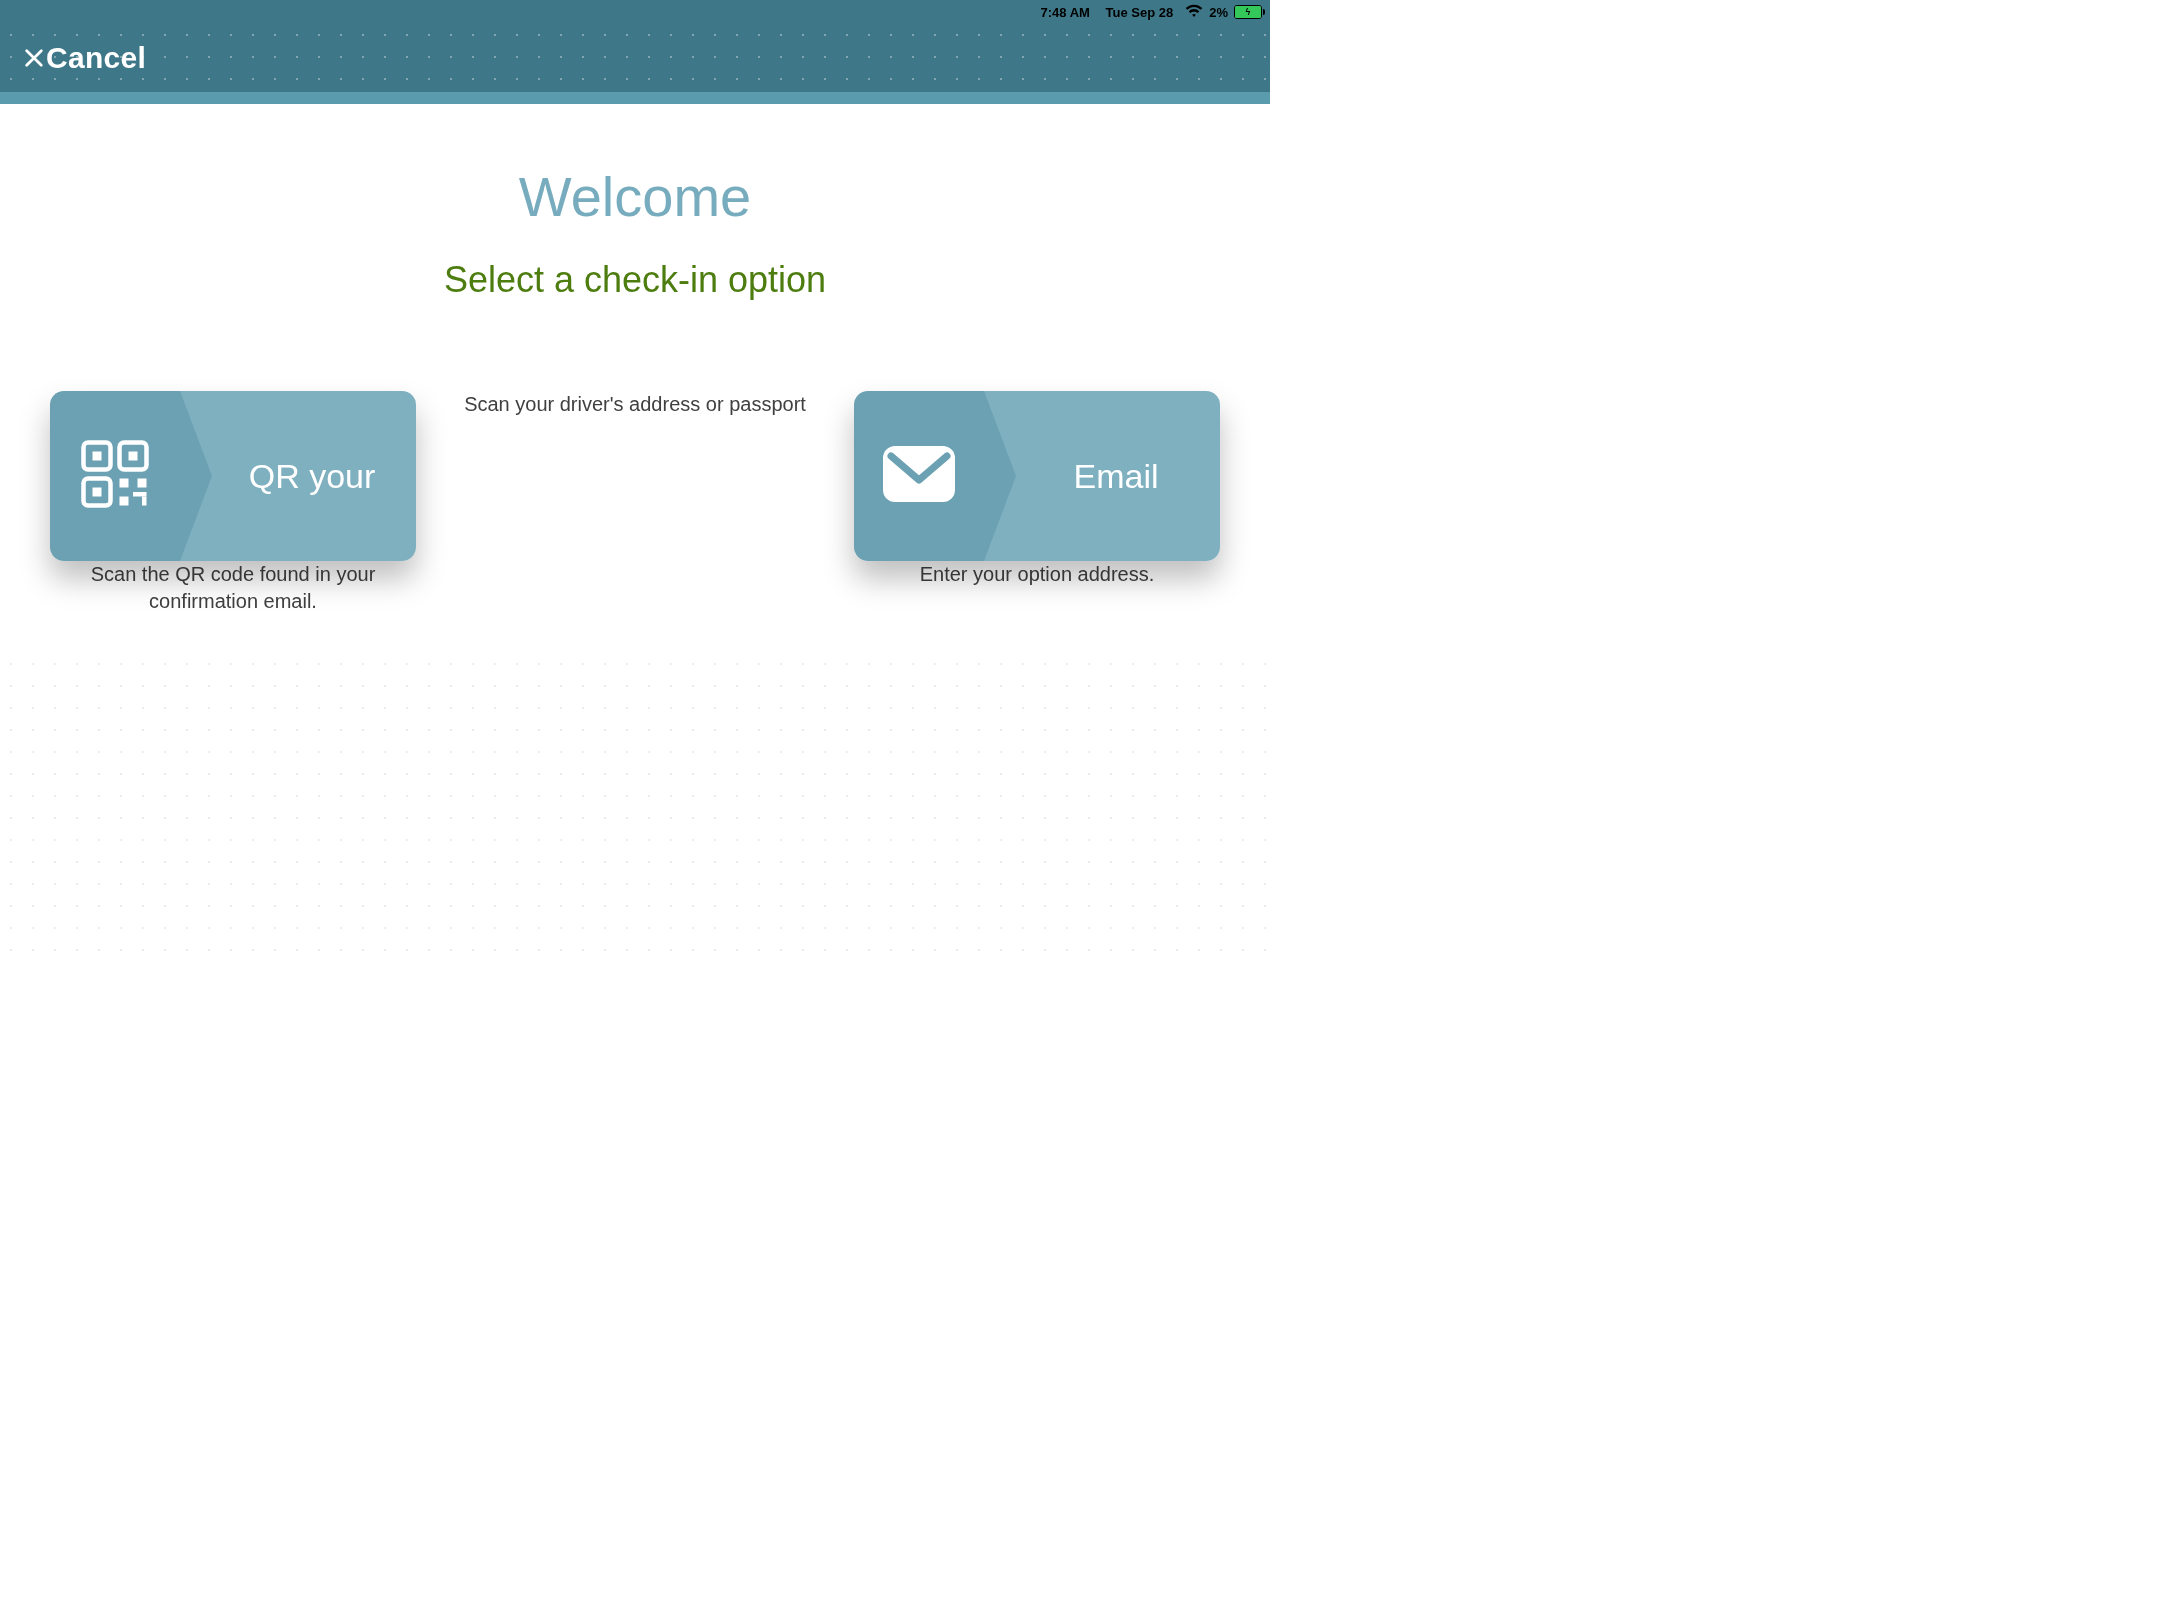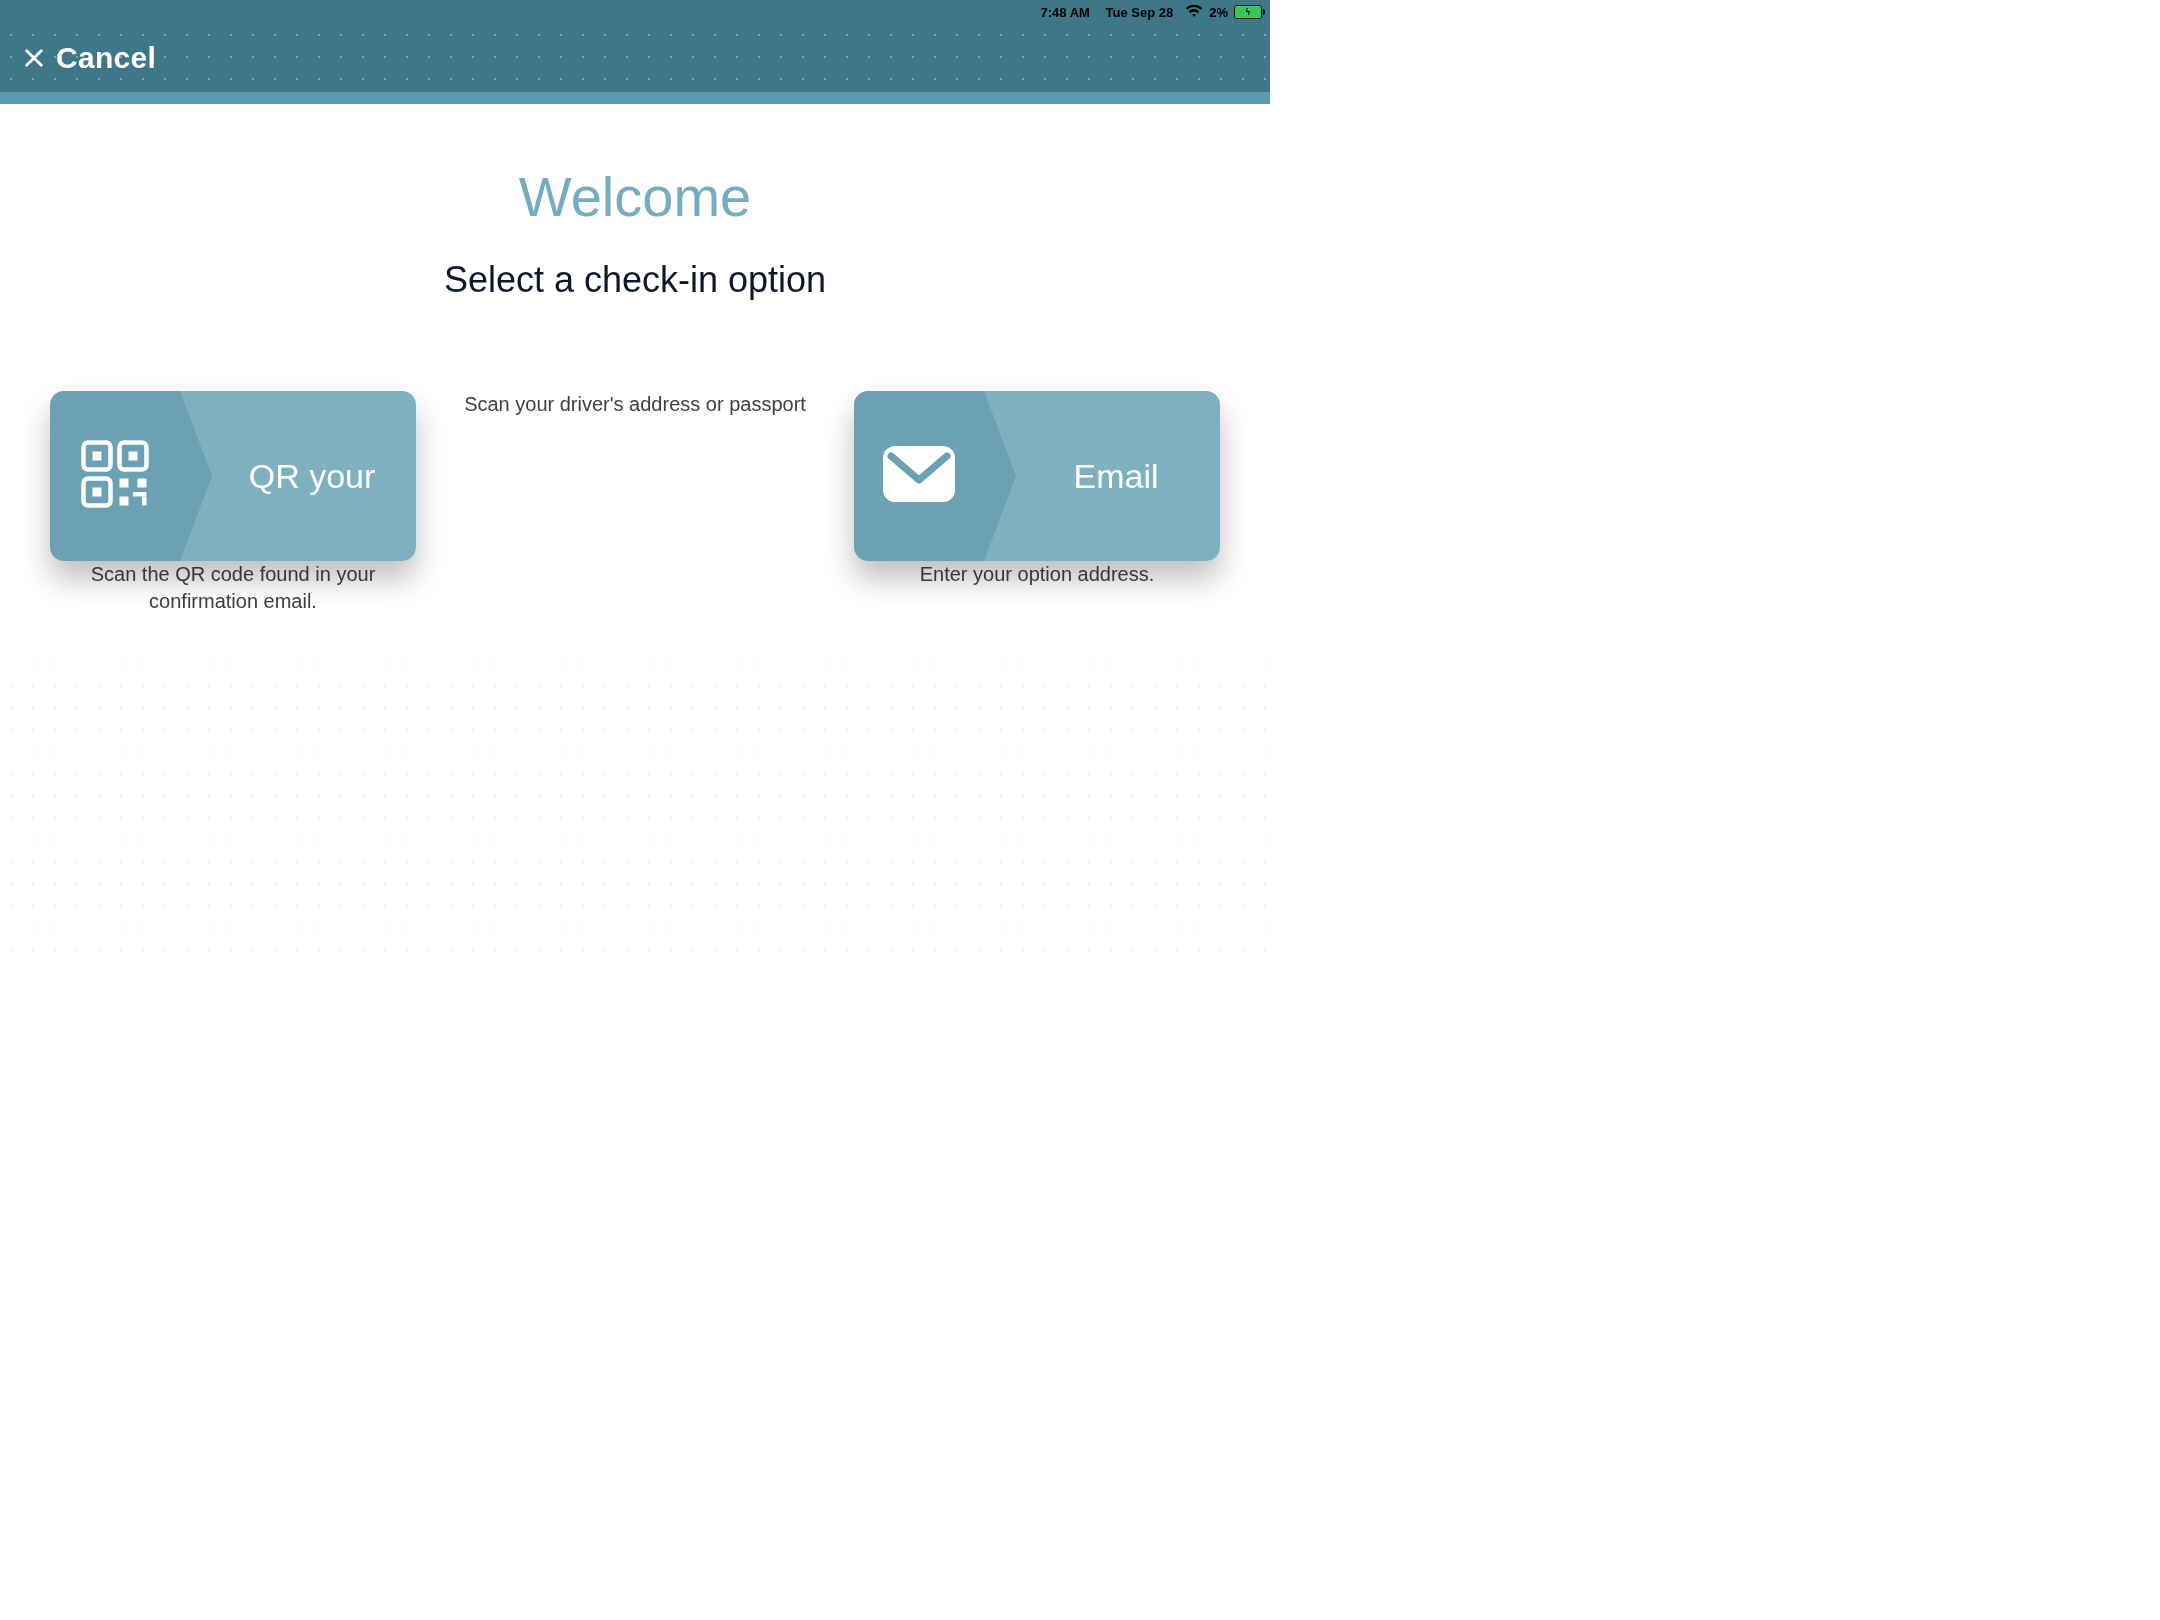--- a/index.html
+++ b/index.html
@@ -35,39 +35,39 @@
     
     .header {
       height: 68px;
       background: #3e7788;
       background-image: radial-gradient(rgba(255,255,255,0.35) 1.2px, transparent 1.2px);
       background-size: 22px 22px;
       display: flex; align-items: center;
       padding: 0 22px;
     }
     .cancel-btn {
-      display: inline-flex; align-items: center; gap: 10px;
+      display: inline-flex; align-items: center; 
       color: #fff; font-size: 30px; font-weight: 700; letter-spacing: .3px;
       user-select: none; cursor: pointer;
     }
     .cancel-x {
       width: 24px; height: 24px; display: inline-flex; align-items: center; justify-content: center;
     }
     .accent-strip { height: 12px; background: #5a9bae; }
 
     
     .main {
       padding: 60px 30px 40px;
       text-align: center;
     }
     .welcome {
       font-size: 56px; font-weight: 400; color: #77acbe; margin-bottom: 30px;
     }
     .subtitle {
-      font-size: 36px; color: #0f172a; font-weight: 400; margin-bottom: 90px;
+      font-size: 36px; color: #4d7c0f; font-weight: 400; margin-bottom: 90px;
     }
 
     
     .cards { display: flex; gap: 36px; justify-content: center; padding: 0 20px; }
     .card-wrap { flex: 1; max-width: 380px; }
     .card {
       position: relative;
       height: 170px;
       border-radius: 14px;
       display: flex; align-items: center;

